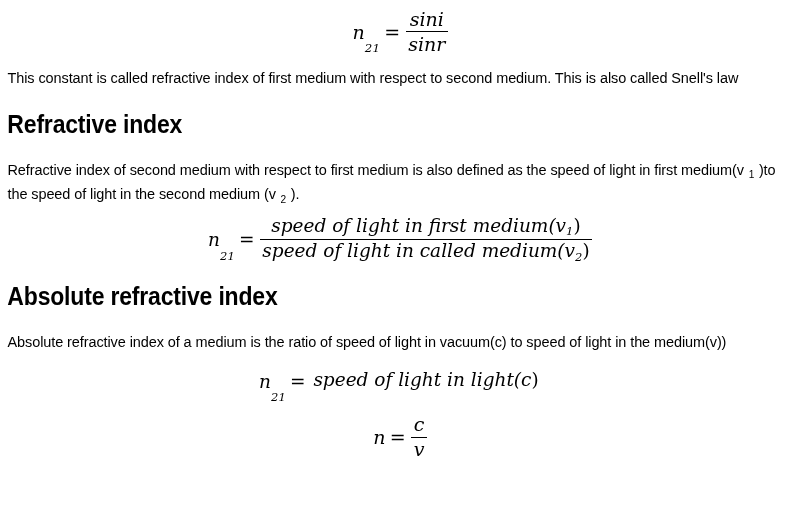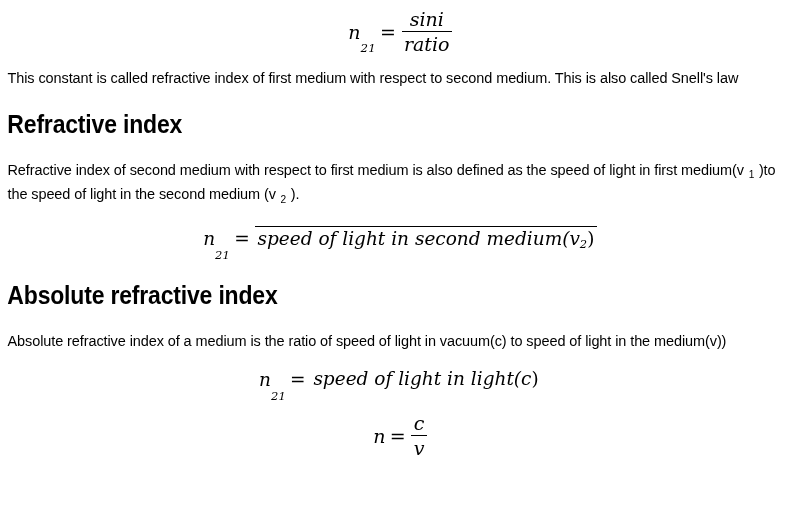--- a/index.html
+++ b/index.html
@@ -122,38 +122,39 @@
 
 <div class="page">
 
   <div class="math-block" id="formula-snell">
     <span class="mrow">
       <span class="mi">n</span>
         <span class="msub">21</span>
       <span class="meq">=</span>
       <span class="frac">
         <span class="num mi">sini</span>
-        <span class="den mi">ratio</span>
+        <span class="den mi">sinr</span>
       </span>
     </span>
   </div>
 
   <p class="para" style="margin-top:13px;">This constant is called refractive index of first medium with respect to second medium. This is also called Snell's law</p>
 
   <h2 class="heading" style="margin-top:22px;">Refractive index</h2>
 
   <p class="para" style="margin-top:22px;"><span>Refractive index of second medium with respect to first medium is also defined as the speed of light in first medium(v</span><span class="sp"></span><span class="sub-inline">1</span><span class="sp"></span><span>)to the speed of light in the second medium (v</span><span class="sp"></span><span class="sub-inline">2</span><span class="sp"></span><span>).</span></p>
 
   <div class="math-block" id="formula-speed-ratio">
     <span class="mrow">
       <span class="mi">n</span>
         <span class="msub">21</span>
       <span class="meq">=</span>
       <span class="frac">
-        <span class="den"><span class="mi">speed of light in second medium(</span><span class="mi">v</span><span class="msub">2</span><span class="paren">)</span></span>
+        <span class="num"><span class="mi">speed of light in first medium(</span><span class="mi">v</span><span class="msub">1</span><span class="paren">)</span></span>
+        <span class="den"><span class="mi">speed of light in called medium(</span><span class="mi">v</span><span class="msub">2</span><span class="paren">)</span></span>
       </span>
     </span>
   </div>
 
   <h2 class="heading" style="margin-top:19px;">Absolute refractive index</h2>
 
   <p class="para" style="margin-top:22px;">Absolute refractive index of a medium is the ratio of speed of light in vacuum(c) to speed of light in the medium(v))</p>
 
   <div class="math-block" id="formula-absolute">
     <span class="mrow">

